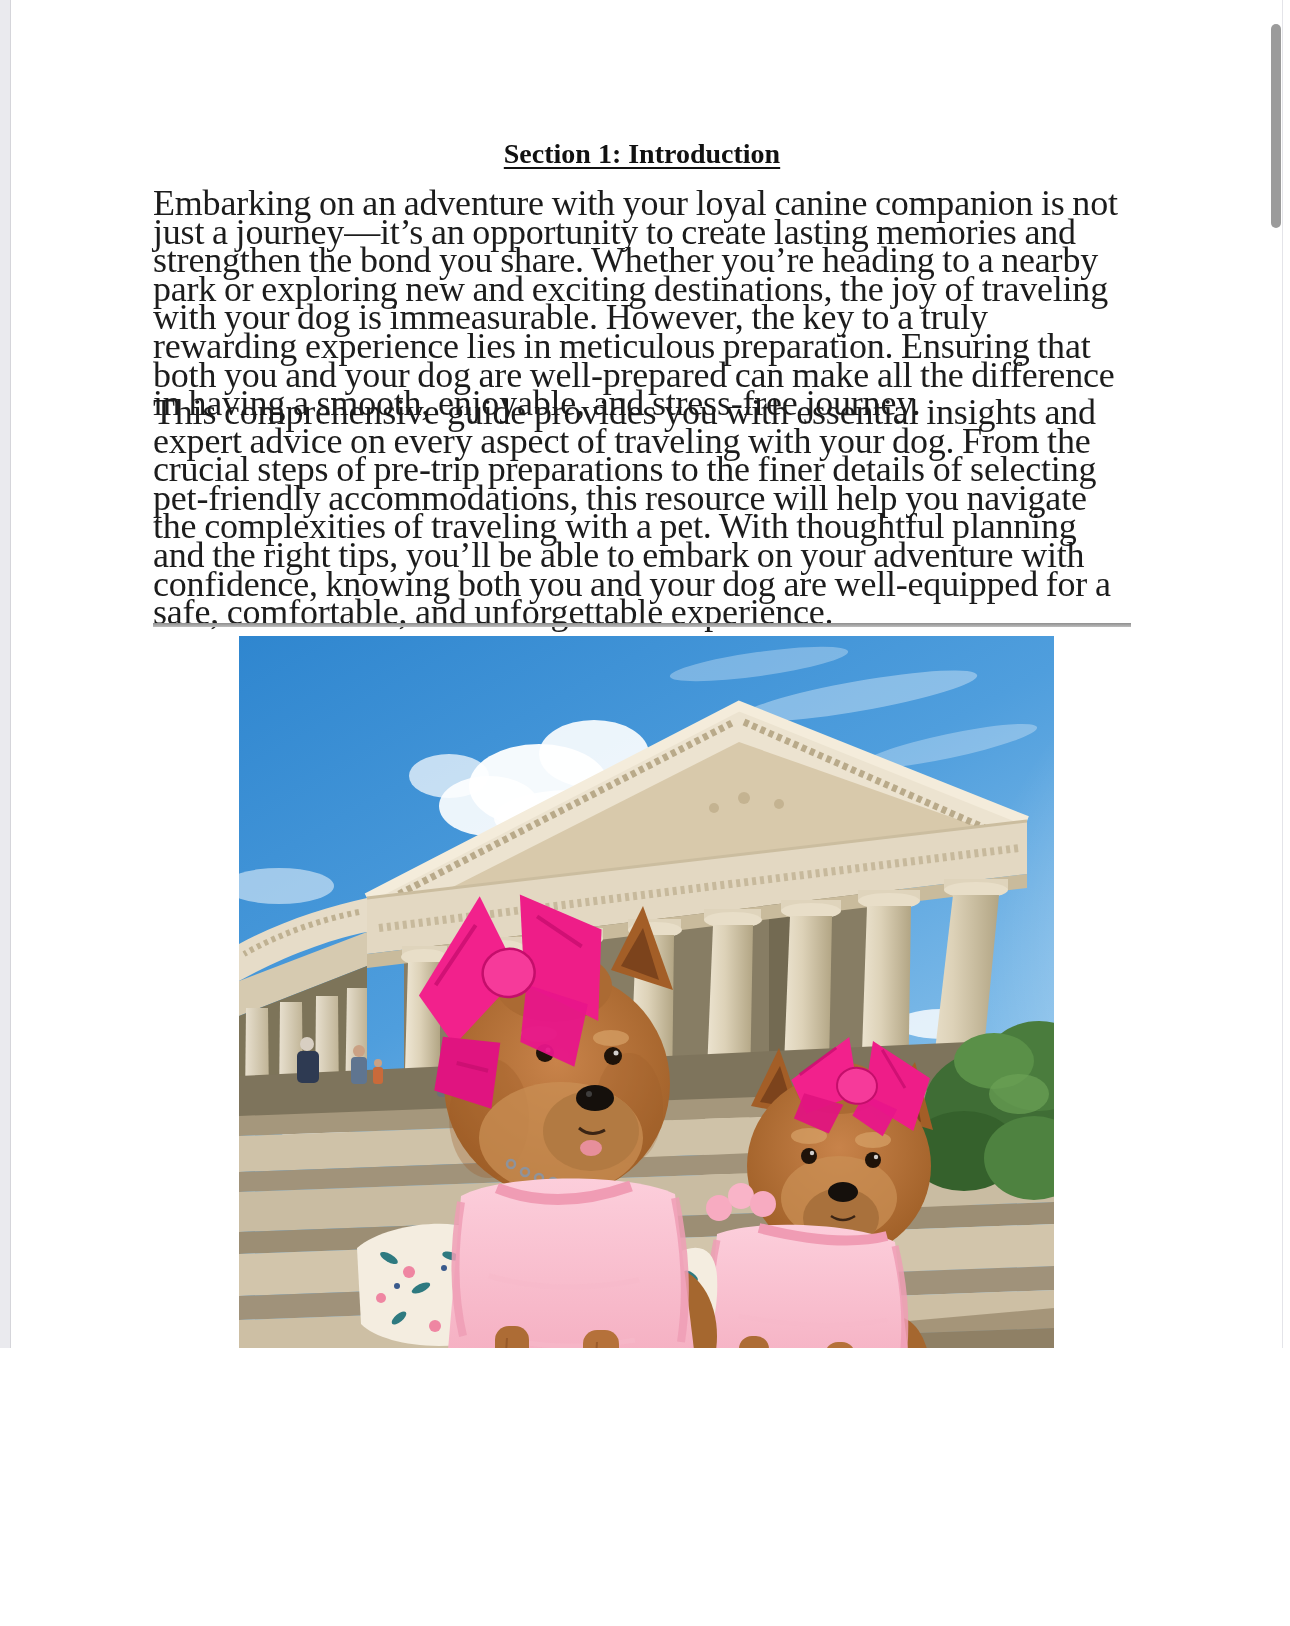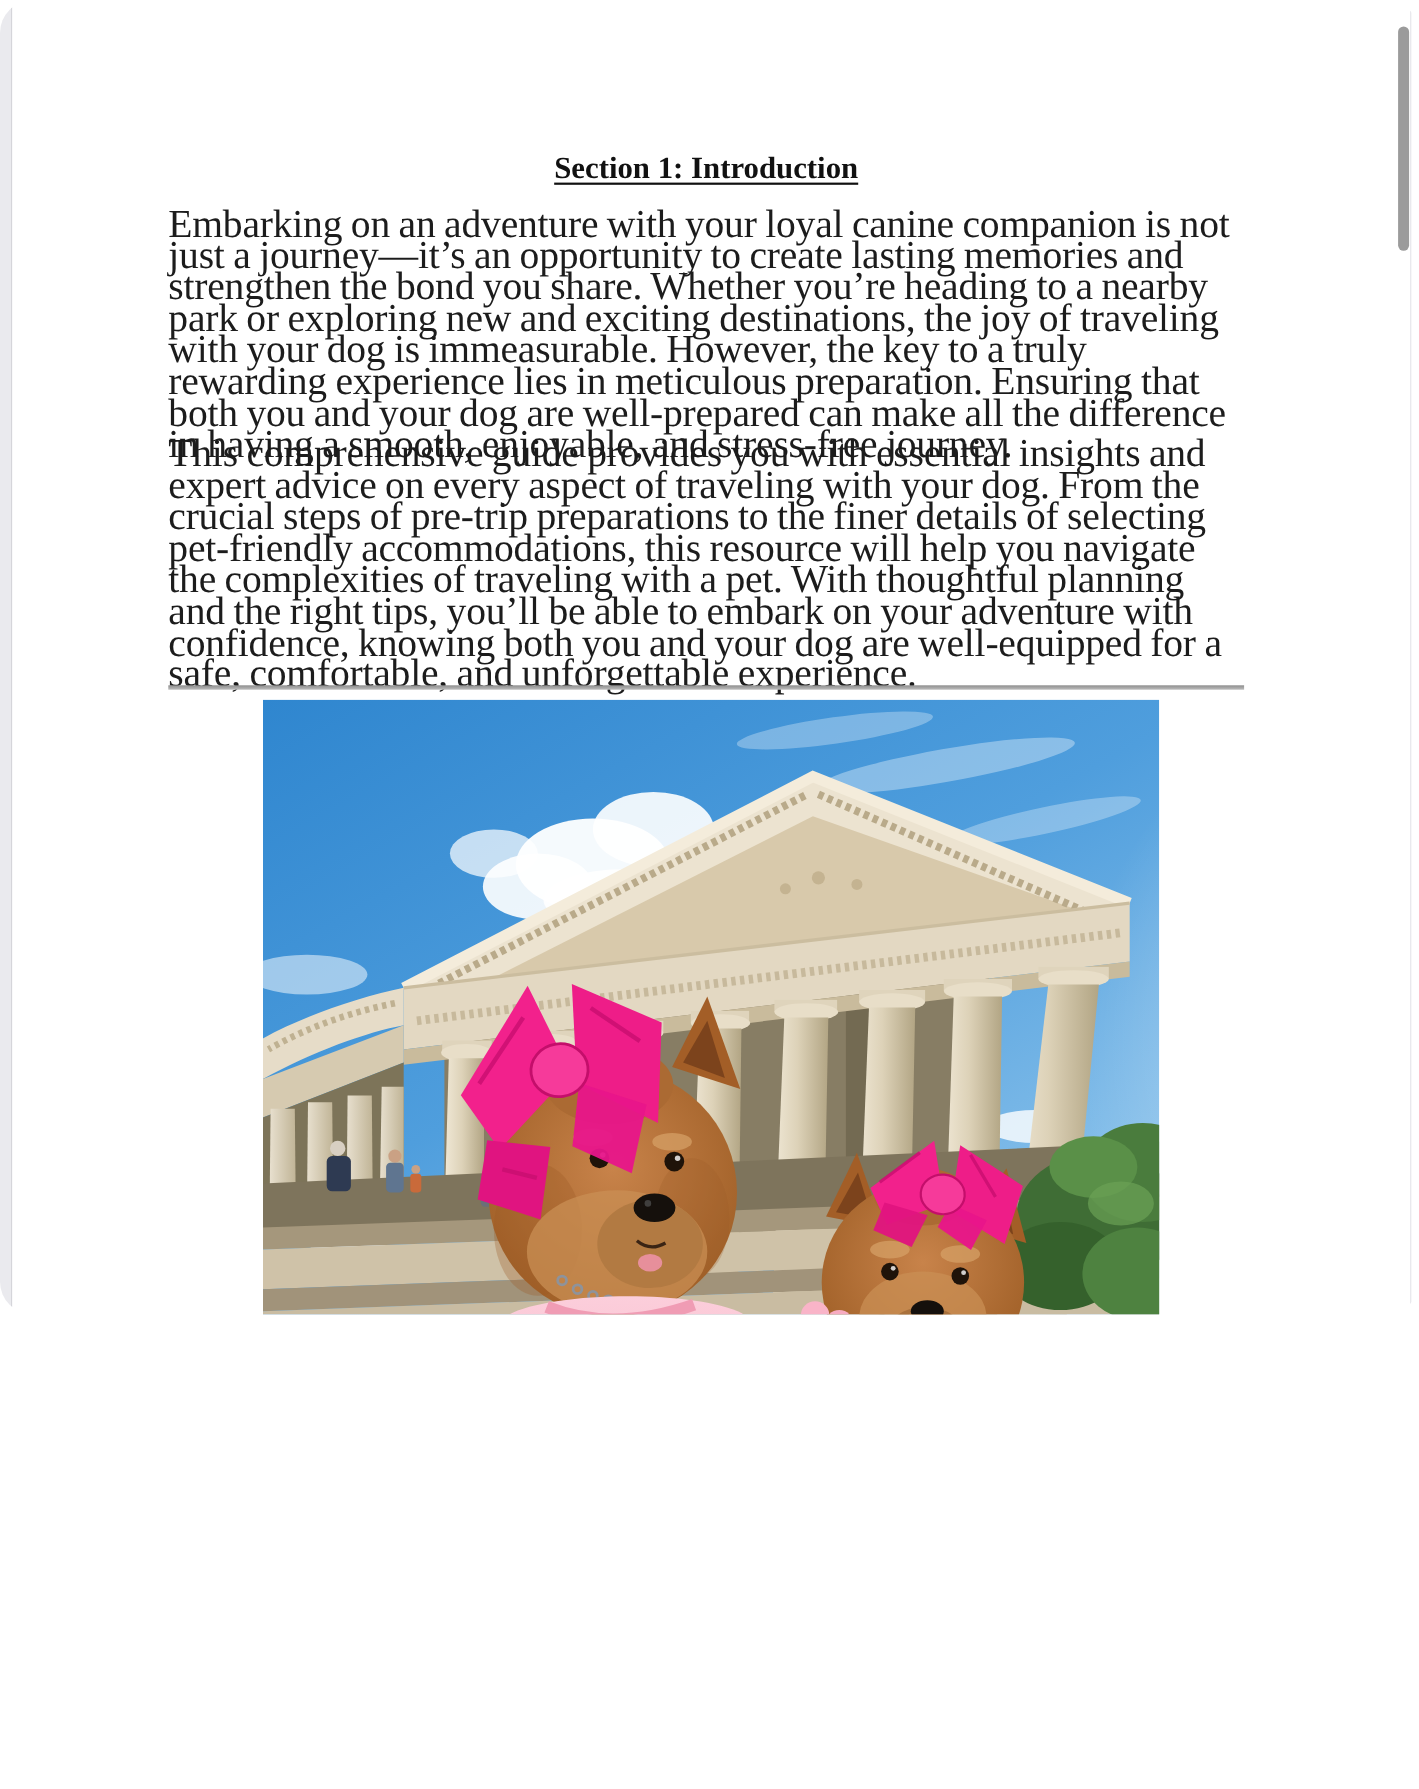--- a/index.html
+++ b/index.html
@@ -1,17 +1,17 @@
 <!DOCTYPE html>
 <html><head>
 <meta charset="utf-8">
 <style>
   html,body{margin:0;padding:0;background:#ffffff;}
-  .screen{position:relative;width:1290px;height:1195px;background:#ffffff;overflow:hidden;
-          font-family:"Liberation Serif","DejaVu Serif",serif;border-radius:30px;}
+  .screen{position:relative;width:1290px;height:1348px;background:#ffffff;overflow:hidden;
+          font-family:"Liberation Serif","DejaVu Serif",serif;}
   .left-strip{position:absolute;left:0;top:0;width:10px;height:1626px;background:#eaeaee;border-right:1px solid #d5d5da;}
   .right-edge-line{position:absolute;left:1282px;top:0;width:1px;height:1626px;background:#e4e4e9;}
   .scroll-thumb{position:absolute;left:1271px;top:24px;width:10px;height:204px;background:#9b9b9b;border-radius:6px;}
   .doc-title{position:absolute;left:153px;top:138px;width:978px;margin:0;text-align:center;
              font-size:28px;font-weight:bold;color:#111111;
              text-decoration:underline;text-decoration-thickness:2px;text-underline-offset:4px;}
   .doc-para{position:absolute;left:153px;width:978px;margin:0;font-size:36px;line-height:28.6px;
             color:#1c1c1c;letter-spacing:-0.2px;word-spacing:-1px;text-align:left;}
   .para-1{top:189px;}
   .para-2{top:398px;}

